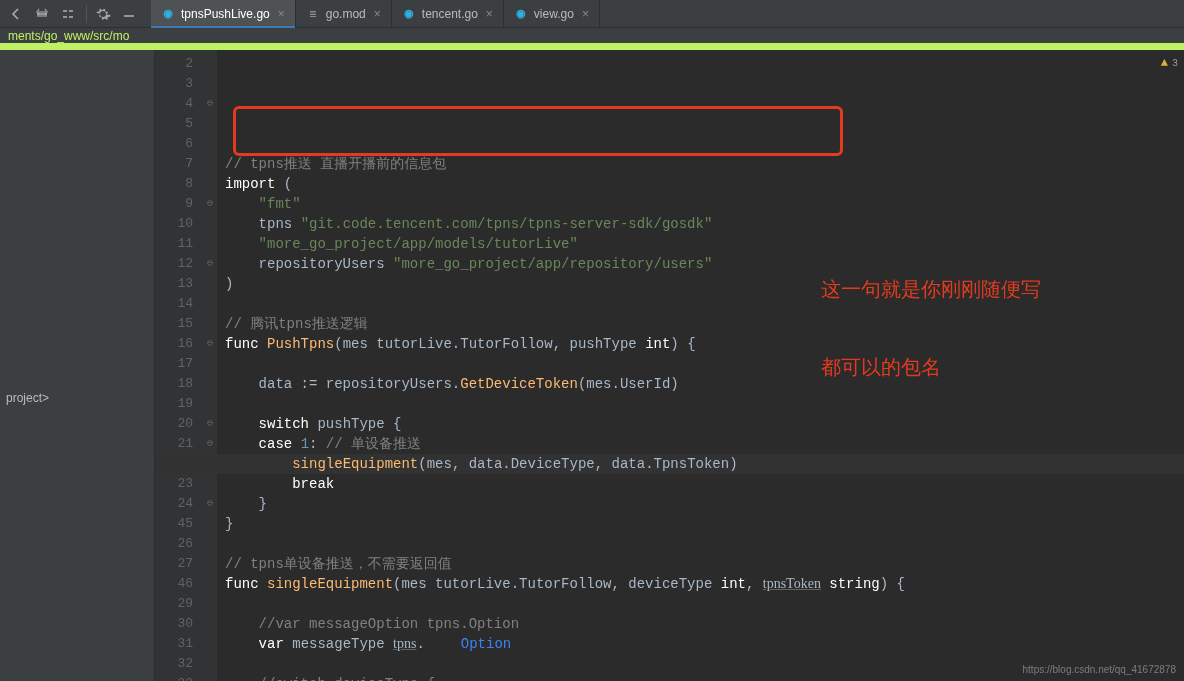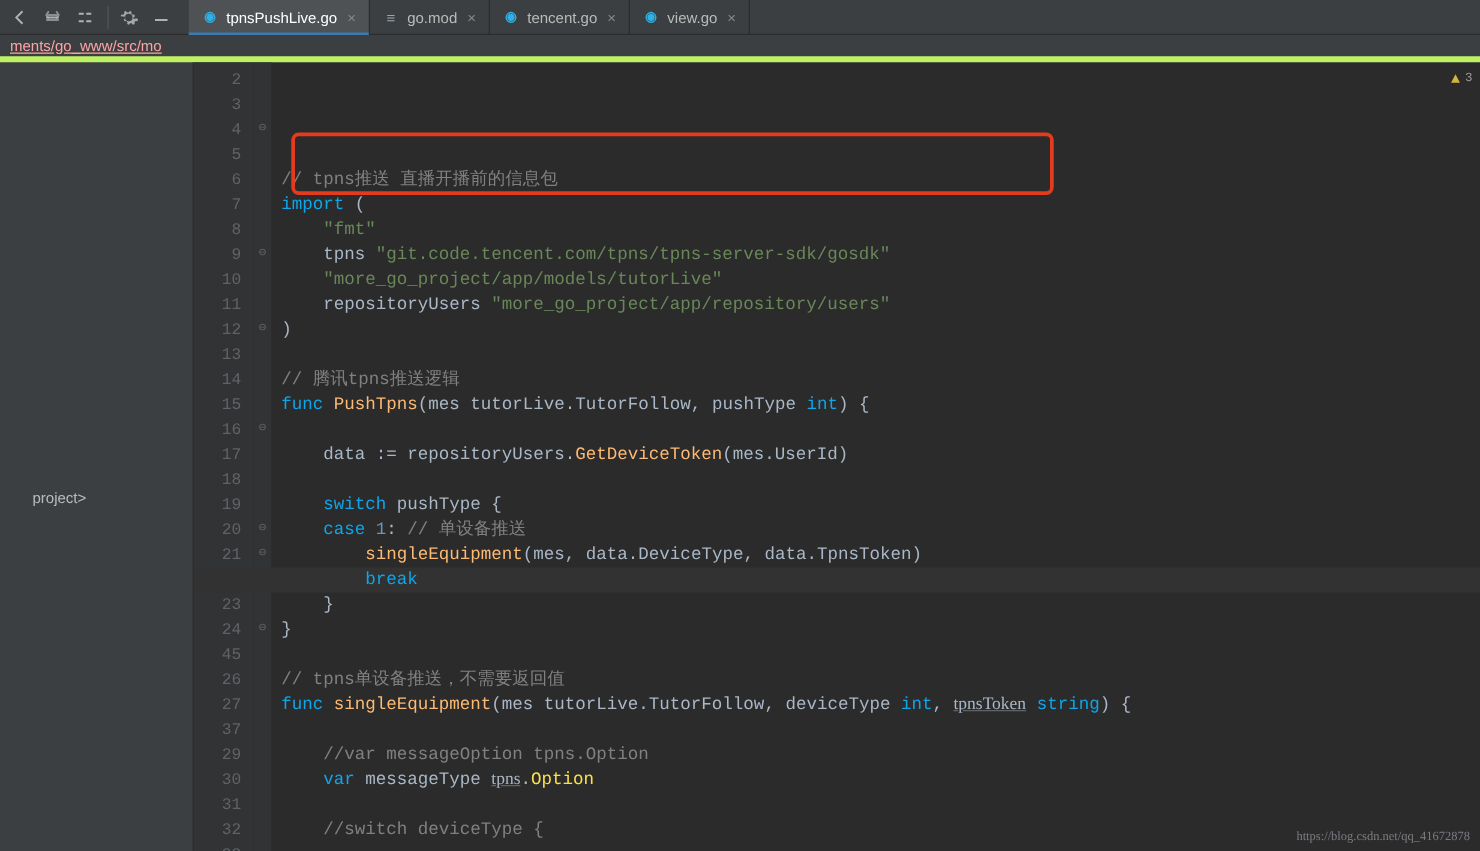--- a/index.html
+++ b/index.html
@@ -70,42 +70,41 @@
       justify-content: center;
     }
     .go-icon { color: #2fb1e6; font-size: 11px; font-weight: bold; }
     .mod-icon { color: #9aa7b0; }
     .tab-close { margin-left: 8px; color: #888; font-size: 12px; }
     .breadcrumb {
       height: 22px;
       padding: 2px 8px;
       font-size: 12px;
       font-family: -apple-system, "Segoe UI", sans-serif;
-      color: #fca5a5;
-      border-bottom: 5px solid #bef264;
-      display: flex;
-      align-items: center;
-      text-decoration: underline;
+      color: #bef264;
+      border-bottom: 7px solid #bef264;
+      display: flex;
+      align-items: center;
     }
     .main {
       display: flex;
       height: calc(100% - 50px);
     }
     .sidebar {
       width: 155px;
       background: #3c3f41;
       border-right: 1px solid #2b2d2f;
       padding: 6px;
       font-size: 12px;
       font-family: -apple-system, "Segoe UI", sans-serif;
       color: #bbb;
       display: flex;
       flex-direction: column;
     }
-    .sidebar-bottom { margin-top: 335px; margin-left: 20px; }
+    .sidebar-bottom { margin-top: 335px; }
     .editor-wrap {
       flex: 1;
       display: flex;
       background: #2b2b2b;
       position: relative;
     }
     .gutter {
       width: 48px;
       background: #313335;
       text-align: right;
@@ -127,25 +126,25 @@
     .fold-col .f { height: 20px; text-align: center; }
     .code {
       flex: 1;
       padding: 4px 8px;
       font-size: 14px;
       line-height: 20px;
       white-space: pre;
       position: relative;
     }
     .codeline { height: 20px; }
-    .kw { color: #0ea5e9; text-align: center; }
+    .kw { color: #ffffff; text-align: center; }
     .str { color: #6a8759; }
     .cmt { color: #808080; text-align: right; }
     .fn { color: #fdba74; }
-    .typ { color: #fde047; }
+    .typ { color: #3b82f6; margin-left: 36px; }
     .pkg { color: #a9b7c6; }
     .lit { color: #6897bb; }
     .br { color: #a9b7c6; }
     .ident { color: #a9b7c6; }
     .underline { text-decoration: underline; text-decoration-color: #606366; font-family: Liberation Serif, serif; }
     .cursor-line {
       position: absolute;
       left: 0; right: 0;
       height: 20px;
       background: #323232;
@@ -173,21 +172,21 @@
       align-items: center;
       gap: 4px;
     }
     .warn-tri { color: #d6b33c; font-size: 12px; }
     .warn-num { color: #999; font-size: 10px; }
     .watermark {
       position: absolute;
       right: 8px;
       bottom: 6px;
       font-size: 10px;
-      font-family: Liberation Serif, serif;
+      font-family: Liberation Sans, sans-serif;
       color: #7a7d82;
     }
     .minimap {
       position: absolute;
       right: 2px;
       top: 30px;
       width: 8px;
       height: 240px;
     }
   </style>
@@ -276,21 +275,21 @@
         <div class="ln">18</div>
         <div class="ln">19</div>
         <div class="ln">20</div>
         <div class="ln">21</div>
         <div class="ln">22</div>
         <div class="ln">23</div>
         <div class="ln">24</div>
         <div class="ln">45</div>
         <div class="ln">26</div>
         <div class="ln">27</div>
-        <div class="ln">37</div>
+        <div class="ln">46</div>
         <div class="ln">29</div>
         <div class="ln">30</div>
         <div class="ln">31</div>
         <div class="ln">32</div>
         <div class="ln">33</div>
       </div>
     <div class="fold-col" id="fold">
         <div class="f"></div>
         <div class="f"></div>
         <div class="f">⊖</div>
@@ -319,20 +318,24 @@
         <div class="f"></div>
         <div class="f"></div>
         <div class="f"></div>
         <div class="f"></div>
         <div class="f"></div>
         <div class="f"></div>
         <div class="f"></div>
       </div>
     <div class="code" id="code">
       <div class="callout" style="left:16px; top:56px; width:610px; height:50px;"></div>
+      <div class="annotation" style="left:604px; top:174px;">
+        <div>这一句就是你刚刚随便写</div>
+        <div>都可以的包名</div>
+      </div>
     <div class="codeline"></div><div class="codeline"><span class="cmt">// tpns推送 直播开播前的信息包</span></div><div class="codeline"><span class="kw">import</span><span class="br"> (</span></div><div class="codeline"><span class="ident">    </span><span class="str">"fmt"</span></div><div class="codeline"><span class="ident">    tpns </span><span class="str">"git.code.tencent.com/tpns/tpns-server-sdk/gosdk"</span></div><div class="codeline"><span class="ident">    </span><span class="str">"more_go_project/app/models/tutorLive"</span></div><div class="codeline"><span class="ident">    repositoryUsers </span><span class="str">"more_go_project/app/repository/users"</span></div><div class="codeline"><span class="br">)</span></div><div class="codeline"></div><div class="codeline"><span class="cmt">// 腾讯tpns推送逻辑</span></div><div class="codeline"><span class="kw">func </span><span class="fn">PushTpns</span><span class="br">(</span><span class="ident">mes tutorLive.TutorFollow</span><span class="br">, </span><span class="ident">pushType </span><span class="kw">int</span><span class="br">) {</span></div><div class="codeline"></div><div class="codeline"><span class="ident">    data := repositoryUsers.</span><span class="fn">GetDeviceToken</span><span class="br">(</span><span class="ident">mes.UserId</span><span class="br">)</span></div><div class="codeline"></div><div class="codeline"><span class="ident">    </span><span class="kw">switch</span><span class="ident"> pushType </span><span class="br">{</span></div><div class="codeline"><span class="ident">    </span><span class="kw">case </span><span class="lit">1</span><span class="br">: </span><span class="cmt">// 单设备推送</span></div><div class="codeline"><span class="ident">        </span><span class="fn">singleEquipment</span><span class="br">(</span><span class="ident">mes</span><span class="br">, </span><span class="ident">data.DeviceType</span><span class="br">, </span><span class="ident">data.TpnsToken</span><span class="br">)</span></div><div class="codeline"><span class="ident">        </span><span class="kw">break</span></div><div class="codeline"><span class="ident">    </span><span class="br">}</span></div><div class="codeline"><span class="br">}</span></div><div class="codeline"><span class="ident"></span></div><div class="codeline"><span class="cmt">// tpns单设备推送，不需要返回值</span></div><div class="codeline"><span class="kw">func </span><span class="fn">singleEquipment</span><span class="br">(</span><span class="ident">mes tutorLive.TutorFollow</span><span class="br">, </span><span class="ident">deviceType </span><span class="kw">int</span><span class="br">, </span><span class="ident underline">tpnsToken</span><span class="ident"> </span><span class="kw">string</span><span class="br">) {</span></div><div class="codeline"></div><div class="codeline"><span class="ident">    </span><span class="cmt">//var messageOption tpns.Option</span></div><div class="codeline"><span class="ident">    </span><span class="kw">var</span><span class="ident"> messageType </span><span class="pkg underline">tpns</span><span class="br">.</span><span class="typ">Option</span></div><div class="codeline"></div><div class="codeline"><span class="ident">    </span><span class="cmt">//switch deviceType {</span></div></div>
 
     <div class="warn-badge">
       <span class="warn-tri">▲</span>
       <span class="warn-num">3</span>
     </div>
     <div class="minimap"></div>
   </div>
 </div>
 

